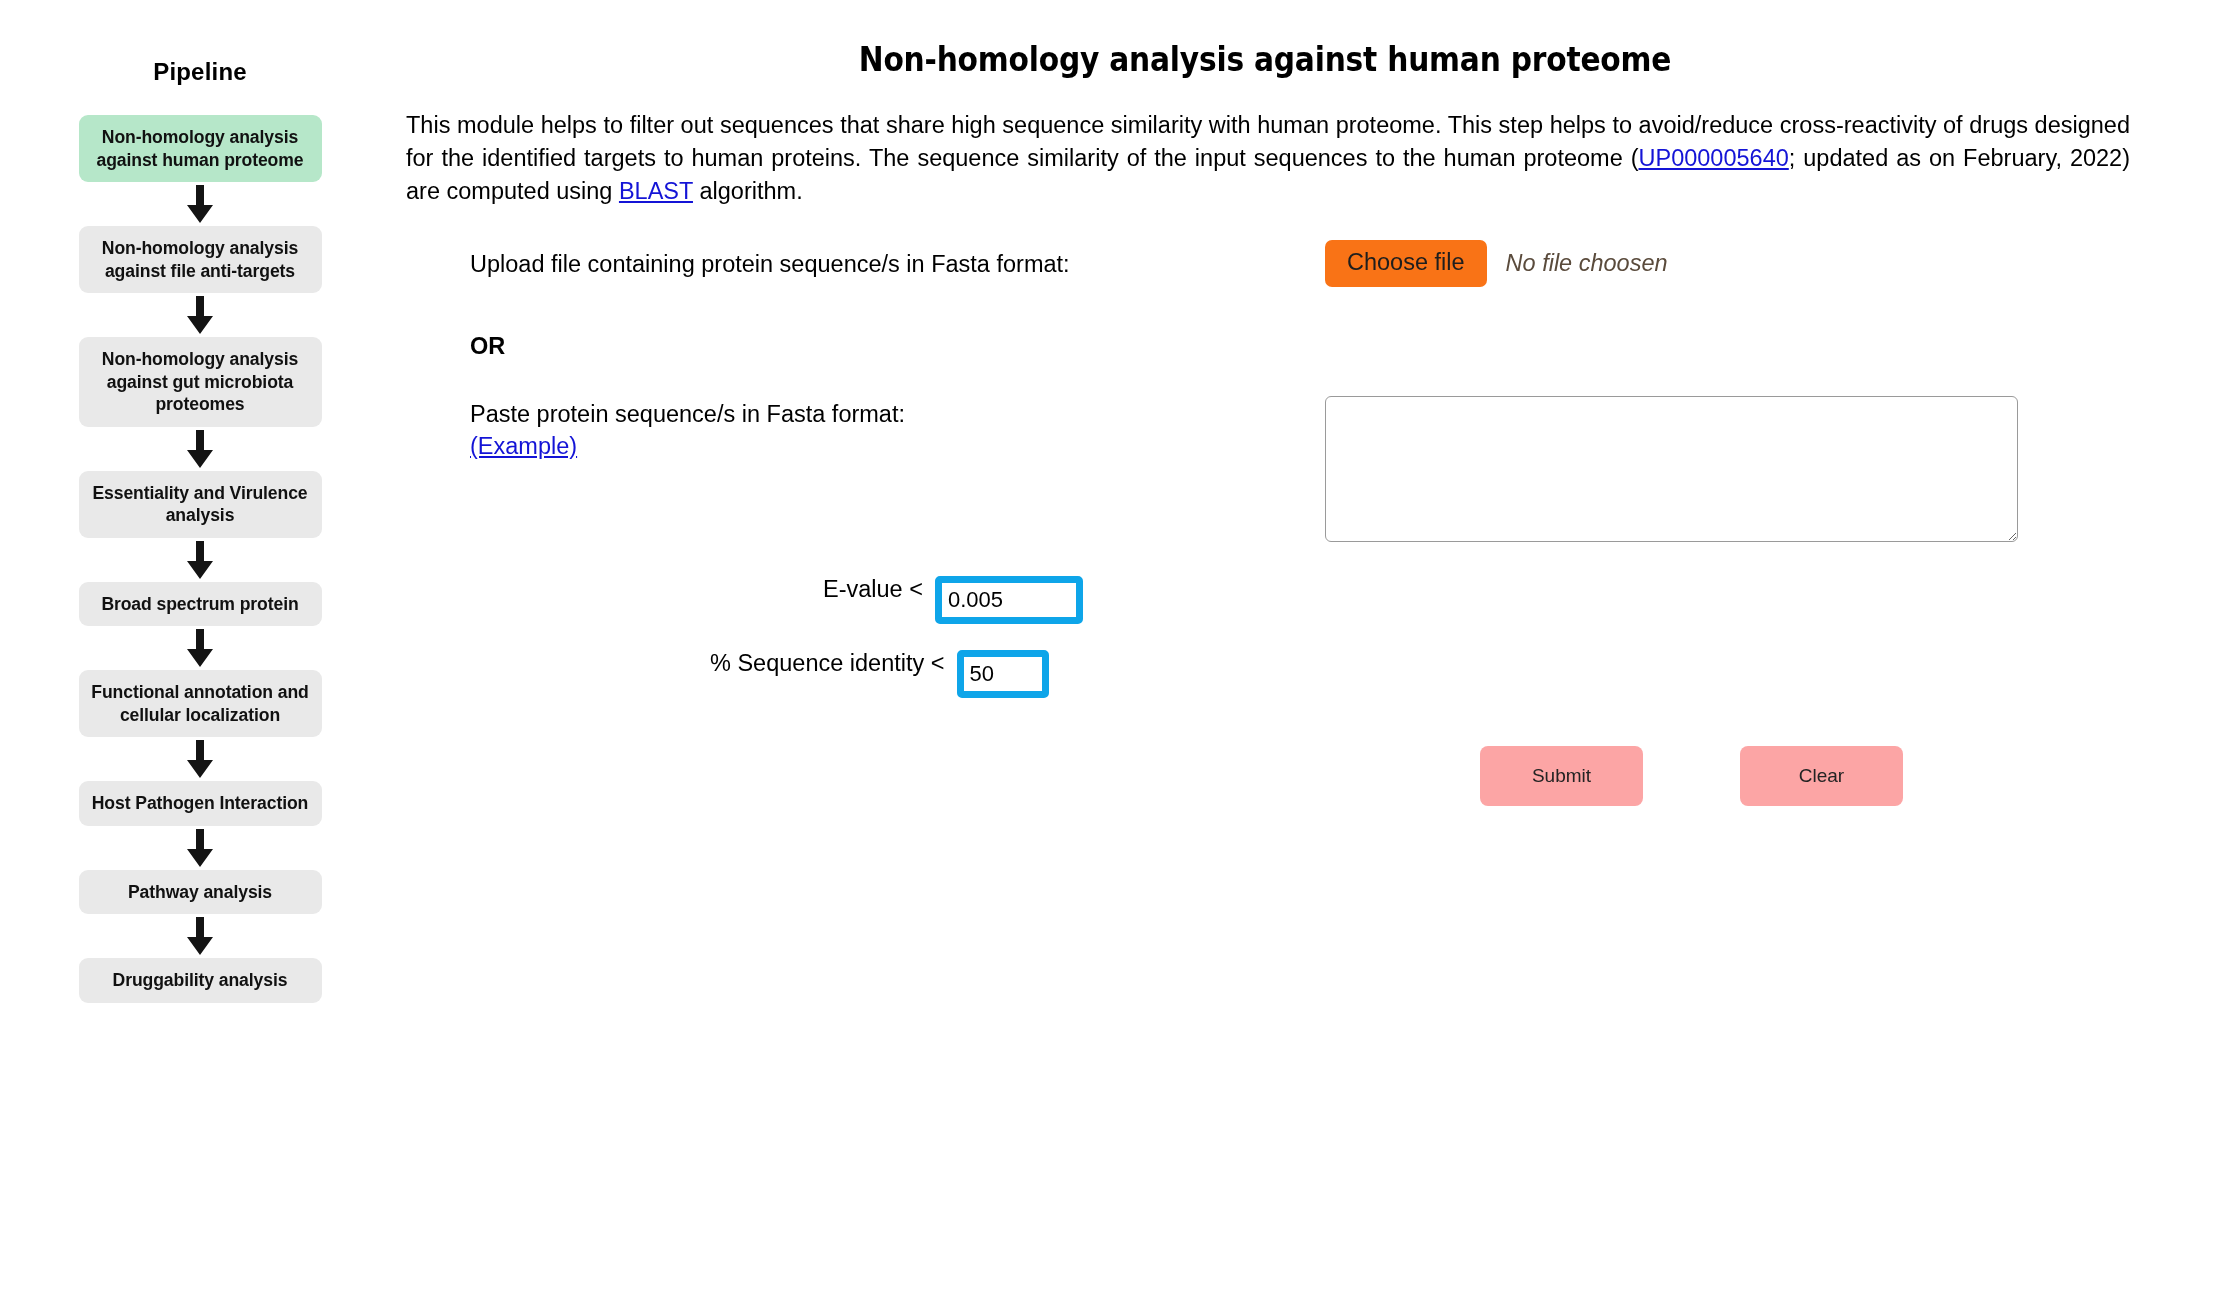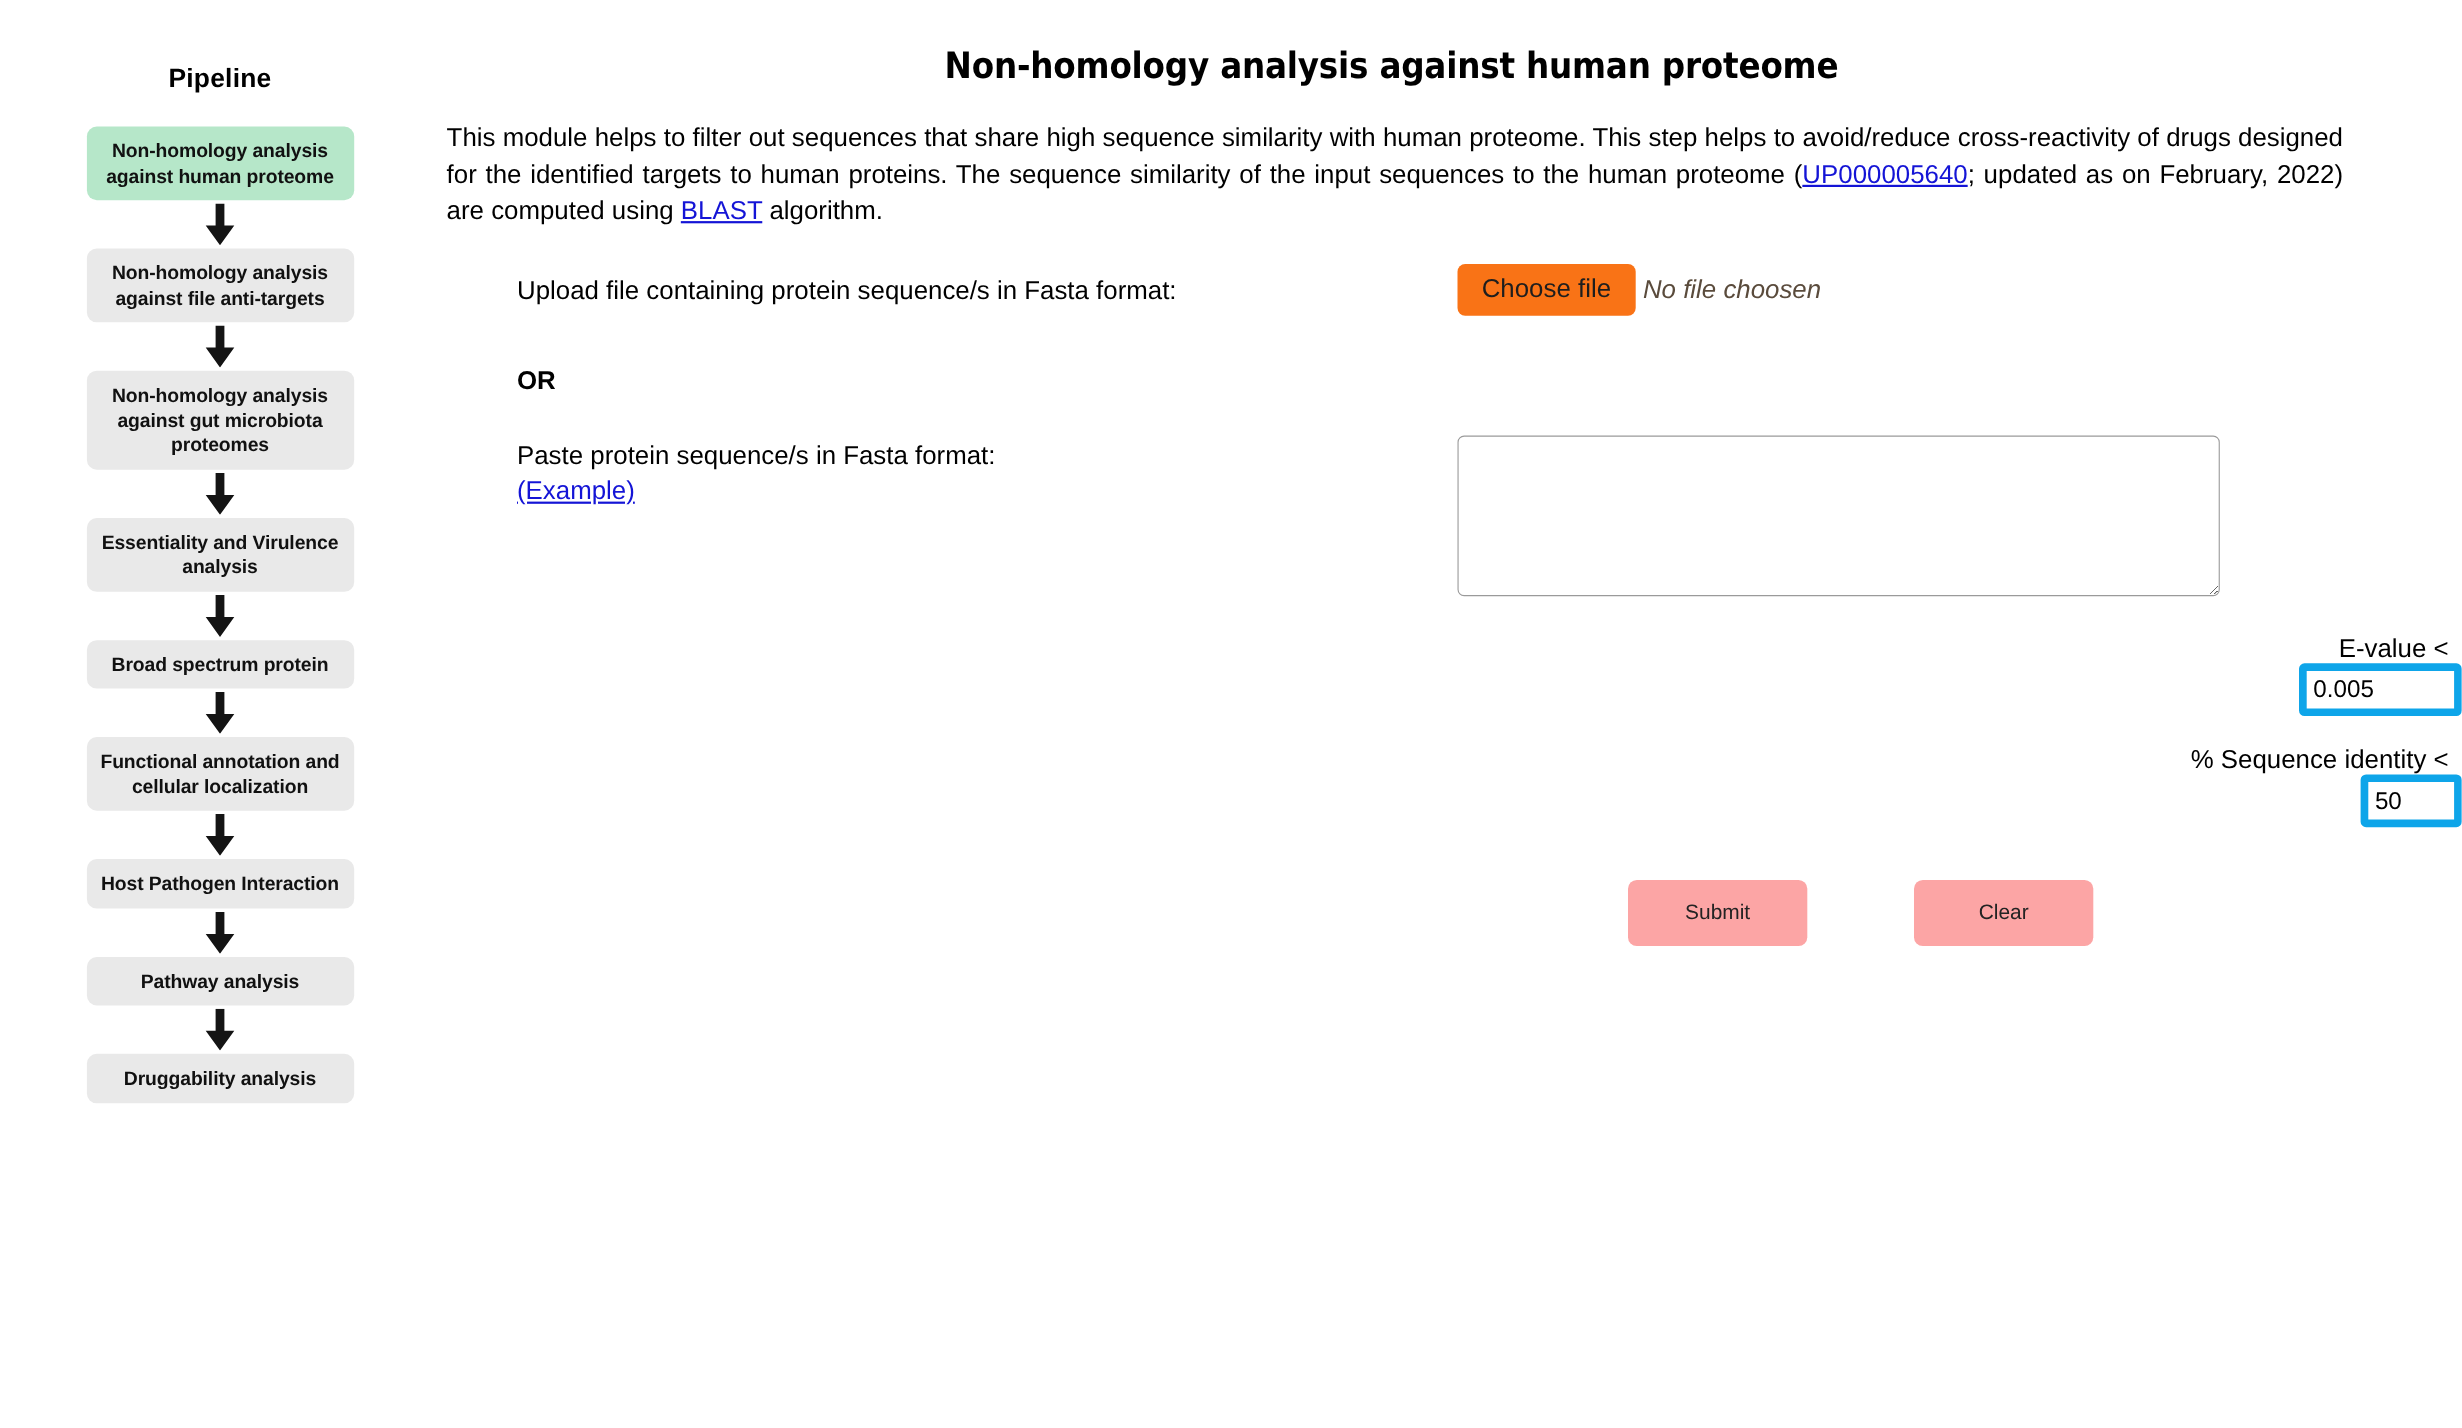--- a/index.html
+++ b/index.html
@@ -137,21 +137,21 @@
     font-size: 23.5px;
     color: #1e1e1e;
     padding: 11px 22px 12px;
     cursor: pointer;
     line-height: 1;
   }
   .no-file-text {
     font-style: italic;
     font-size: 23.5px;
     color: #5a4b3c;
-    margin-left: 7px;
+    margin-left: 19px;
   }
 
   
   .or-row {
     margin-top: 46px;
     font-size: 23.5px;
     font-weight: bold;
     color: #000;
   }
 
@@ -171,23 +171,22 @@
     font-size: 20px;
     padding: 6px 8px;
     resize: both;
     outline: none;
     color: #000;
   }
 
   
   .num-row {
     display: flex;
-    align-items: flex-end;
+    align-items: flex-start;
     margin-top: 34px;
-    flex-direction: column;
   }
   .num-row.evalue { padding-left: 353px; }
   .num-row.identity { margin-top: 26px; padding-left: 240px; }
   .num-label {
     font-size: 23.5px;
     color: #000;
     margin-right: 12px;
     white-space: nowrap;
   }
   .num-input {

